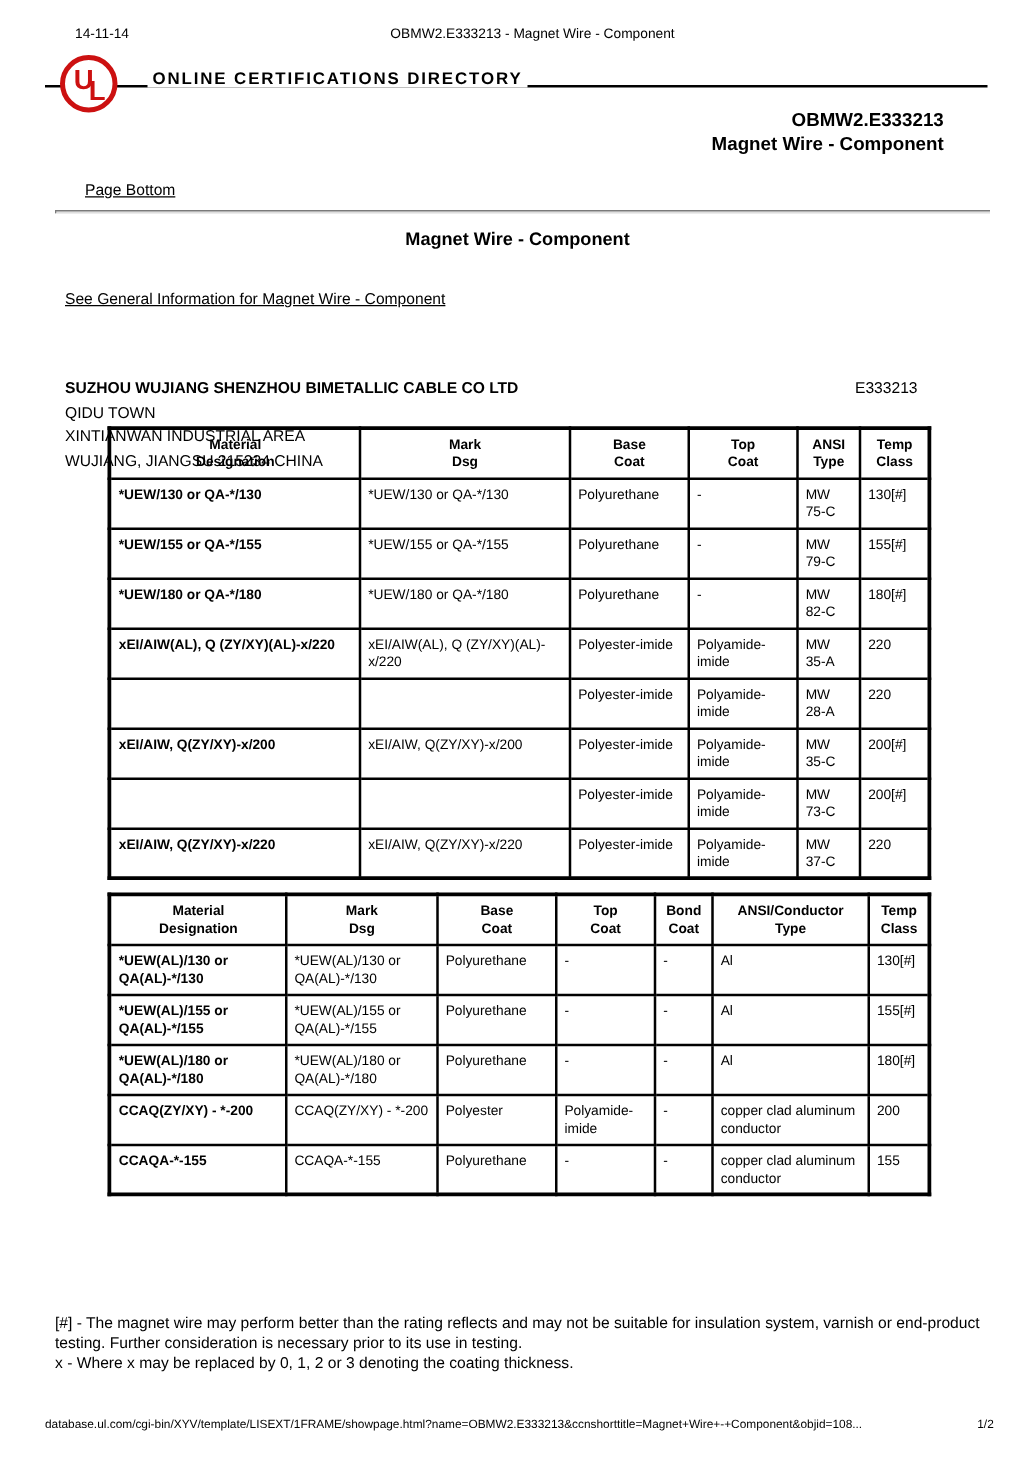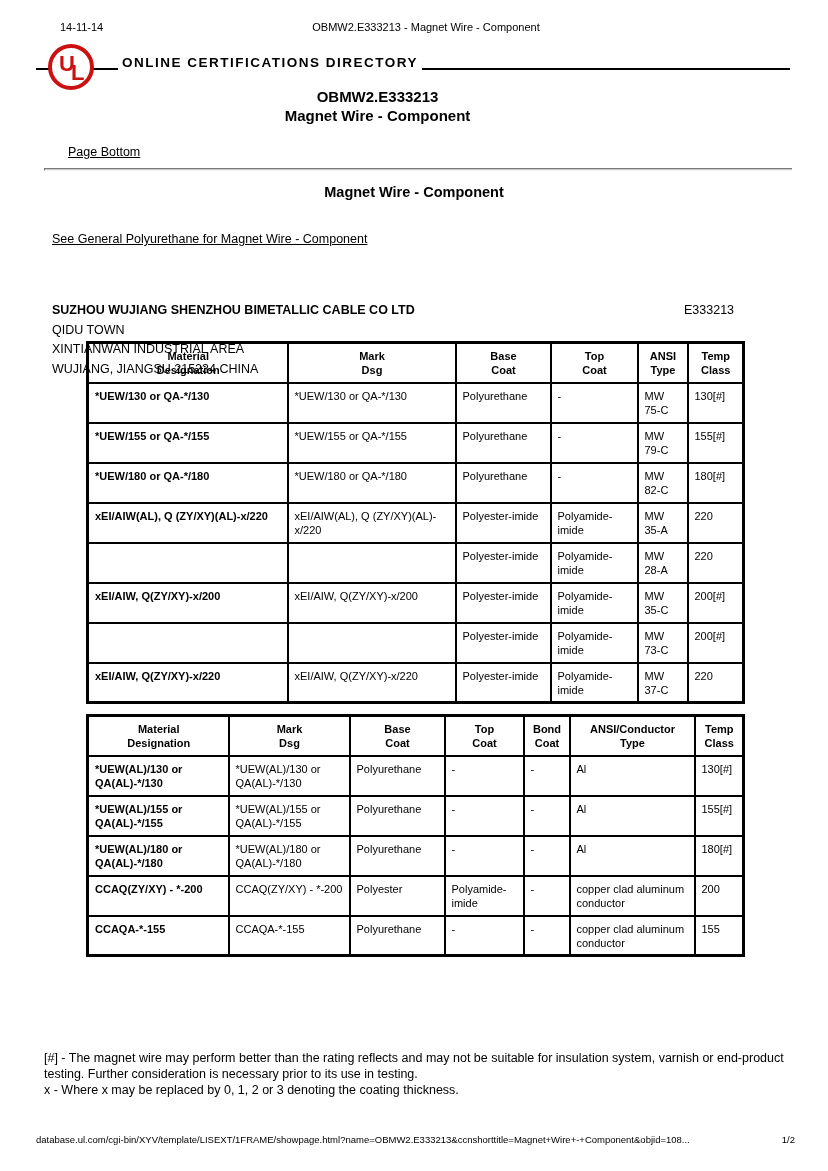--- a/index.html
+++ b/index.html
@@ -30,21 +30,21 @@
   .ul-logo .l {
     position: absolute; left: 19px; top: 12px;
     font-size: 22px; font-weight: bold; color: #cc1111; font-family: "Liberation Sans", sans-serif;
   }
   .directory-title {
     position: absolute; left: 82px; bottom: 26px;
     font-size: 13.5px; font-weight: bold; letter-spacing: 1.5px; z-index: 2; background: #fff; padding: 0 4px;
   }
 
   
-  .doc-titles { position: absolute; top: 87px; left: 0; width: 755px; text-align: center; }
+  .doc-titles { position: absolute; top: 87px; left: 0; width: 755px; text-align: right; }
   .doc-id, .doc-cat { font-size: 15px; font-weight: bold; line-height: 19px; }
 
   .page-bottom-link { position: absolute; top: 145px; left: 68px; font-size: 12.5px; text-decoration: underline; color: #000; cursor: pointer; }
 
   .rule-3d { position: absolute; top: 168px; left: 44px; width: 748px; height: 3px;
     background: #c8c8c8; border-top: 1px solid #7a7a7a; border-left: 1px solid #7a7a7a; border-bottom: 1px solid #f4f4f4; }
 
   .section-heading { position: absolute; top: 184px; left: 0; width: 828px; text-align: center; font-size: 14.5px; font-weight: bold; }
 
   .general-info-link { position: absolute; top: 232px; left: 52px; font-size: 12.5px; text-decoration: underline; color: #000; cursor: pointer; }
@@ -95,21 +95,21 @@
   <div class="doc-id">OBMW2.E333213</div>
   <div class="doc-cat">Magnet Wire - Component</div>
 </div>
 
 <a class="page-bottom-link">Page Bottom</a>
 
 <div class="rule-3d"></div>
 
 <div class="section-heading">Magnet Wire - Component</div>
 
-<a class="general-info-link">See General Polyurethane for Magnet Wire - Component</a>
+<a class="general-info-link">See General Information for Magnet Wire - Component</a>
 
 <div class="company-block">
   <div class="company-name-row">
     <span class="company-name">SUZHOU WUJIANG SHENZHOU BIMETALLIC CABLE CO LTD</span>
     <span class="file-number">E333213</span>
   </div>
   <div>QIDU TOWN</div>
   <div>XINTIANWAN INDUSTRIAL AREA</div>
   <div>WUJIANG, JIANGSU 215234 CHINA</div>
 </div>

